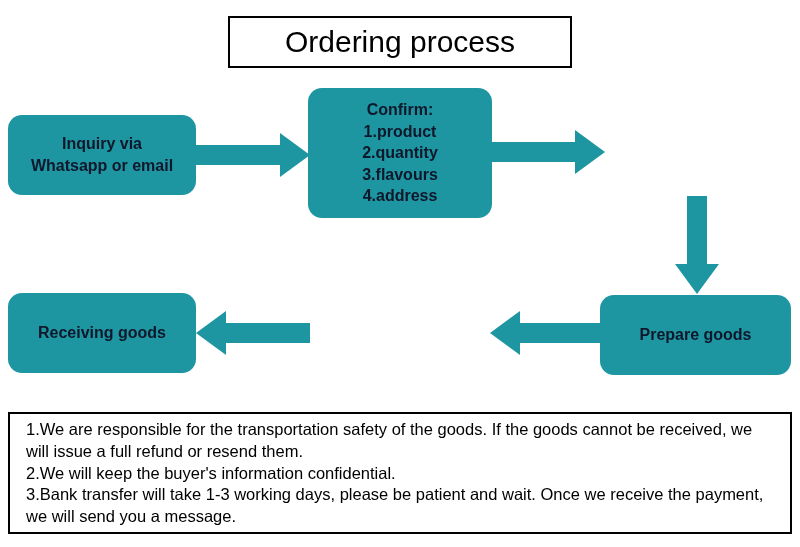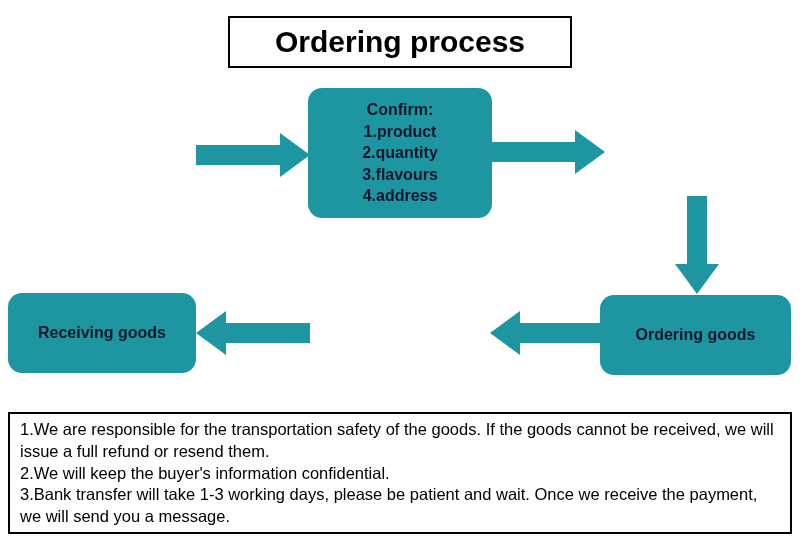--- a/index.html
+++ b/index.html
@@ -14,21 +14,21 @@
     height: 547px;
     background: #ffffff;
     overflow: hidden;
   }
   .title-box {
     position: absolute;
     left: 228px; top: 16px; width: 344px; height: 52px;
     border: 2px solid var(--ink);
     background: #ffffff;
     display: flex; align-items: center; justify-content: center;
-    font-size: 30px; font-weight: bold; color: var(--ink);
+    font-size: 30px; font-weight: normal; color: var(--ink);
   }
   .node {
     position: absolute;
     background: var(--teal);
     color: #0f172a;
     border-radius: 14px;
     display: flex; align-items: center; justify-content: center;
     text-align: center;
     font-weight: bold;
     font-size: 16px;
@@ -70,34 +70,36 @@
   .arrow-2 { left: 492px; top: 130px; width: 113px; height: 44px; }
   .arrow-3 { left: 675px; top: 196px; width: 44px;  height: 98px; }
   .arrow-4 { left: 490px; top: 311px; width: 112px; height: 44px; }
   .arrow-5 { left: 196px; top: 311px; width: 114px; height: 44px; }
 
   .notes-box {
     position: absolute;
     left: 8px; top: 412px; width: 784px; height: 122px;
     border: 2px solid var(--ink);
     background: #ffffff;
-    padding: 5px 10px;
+    padding: 5px 16px;
     font-size: 16.5px;
     line-height: 1.32;
     color: var(--ink);
     white-space: pre-line;
   }
 </style>
 </head>
 <body>
 
 <div class="canvas">
 
   <div class="title-box">Ordering process</div>
 
+  <div class="node node-inquiry">Inquiry via
+Whatsapp or email</div>
 
   <div class="arrow-right arrow-1">
     <div class="shaft"></div>
     <div class="head"></div>
   </div>
 
   <div class="node node-confirm">Confirm:
 1.product
 2.quantity
 3.flavours
@@ -107,21 +109,21 @@
     <div class="shaft"></div>
     <div class="head"></div>
   </div>
 
 
   <div class="arrow-down arrow-3">
     <div class="shaft"></div>
     <div class="head"></div>
   </div>
 
-  <div class="node node-prepare">Ordering goods</div>
+  <div class="node node-prepare">Prepare goods</div>
 
   <div class="arrow-left arrow-4">
     <div class="head"></div>
     <div class="shaft"></div>
   </div>
 
 
   <div class="arrow-left arrow-5">
     <div class="head"></div>
     <div class="shaft"></div>

